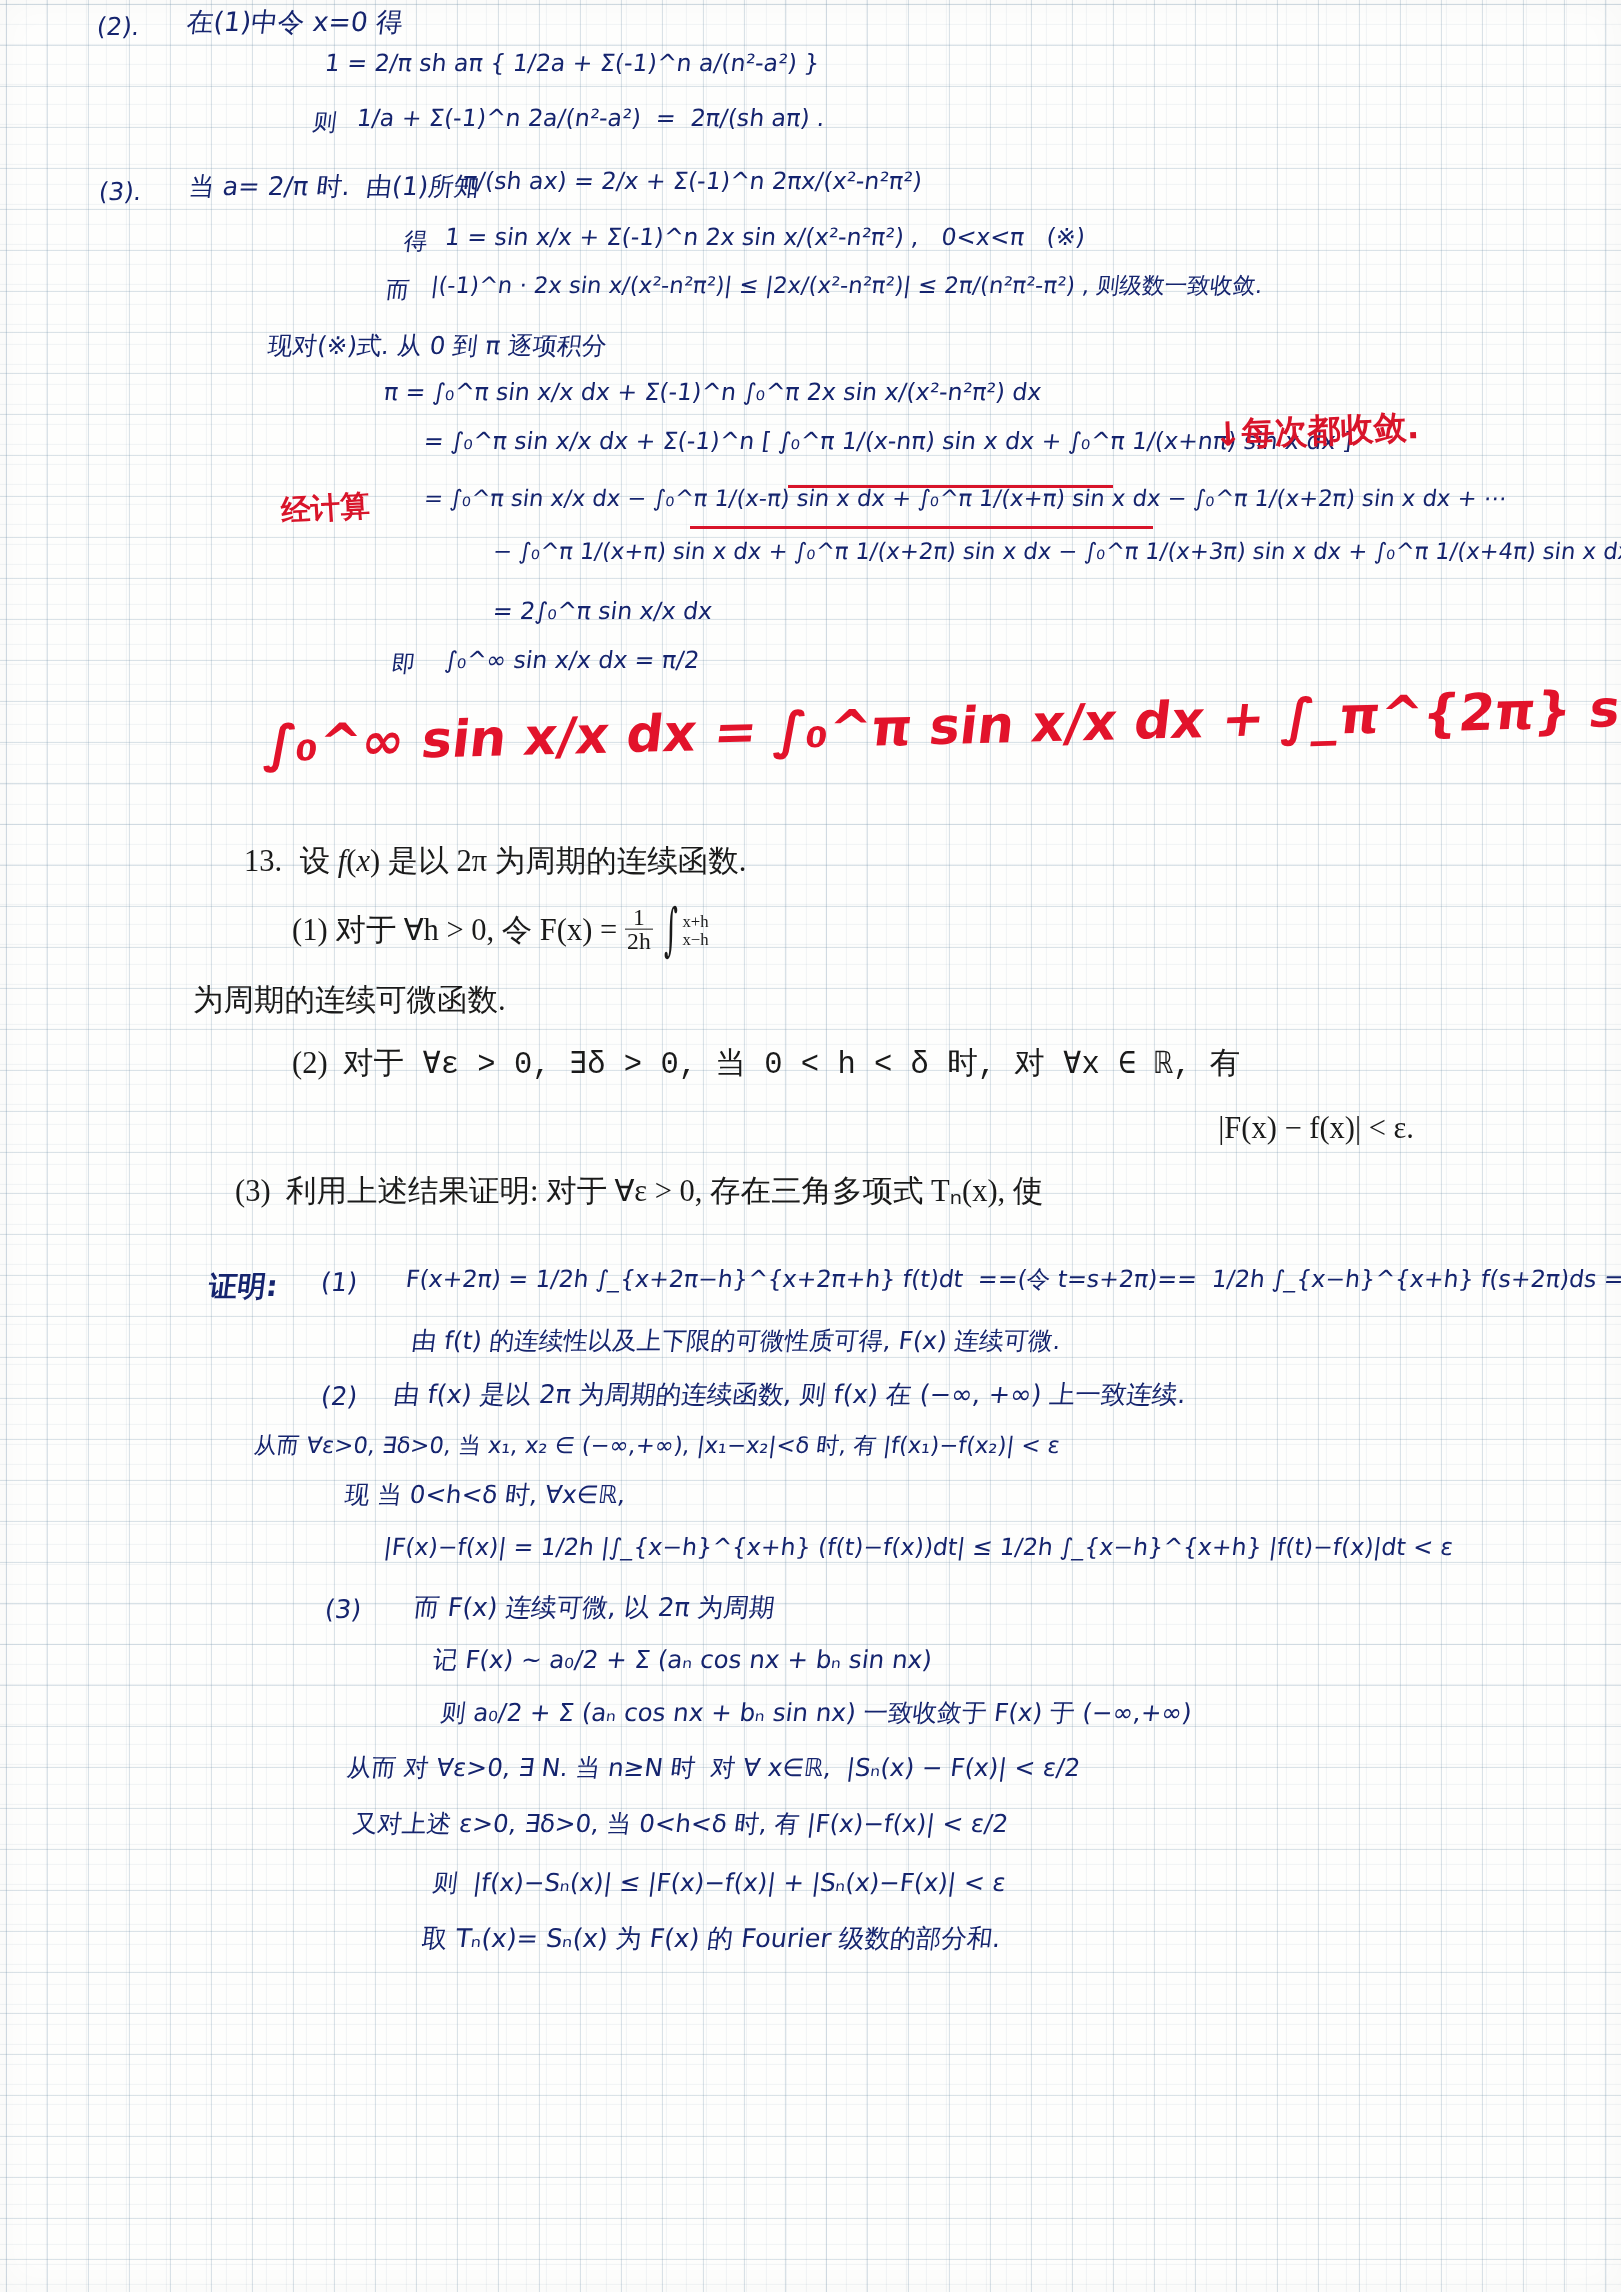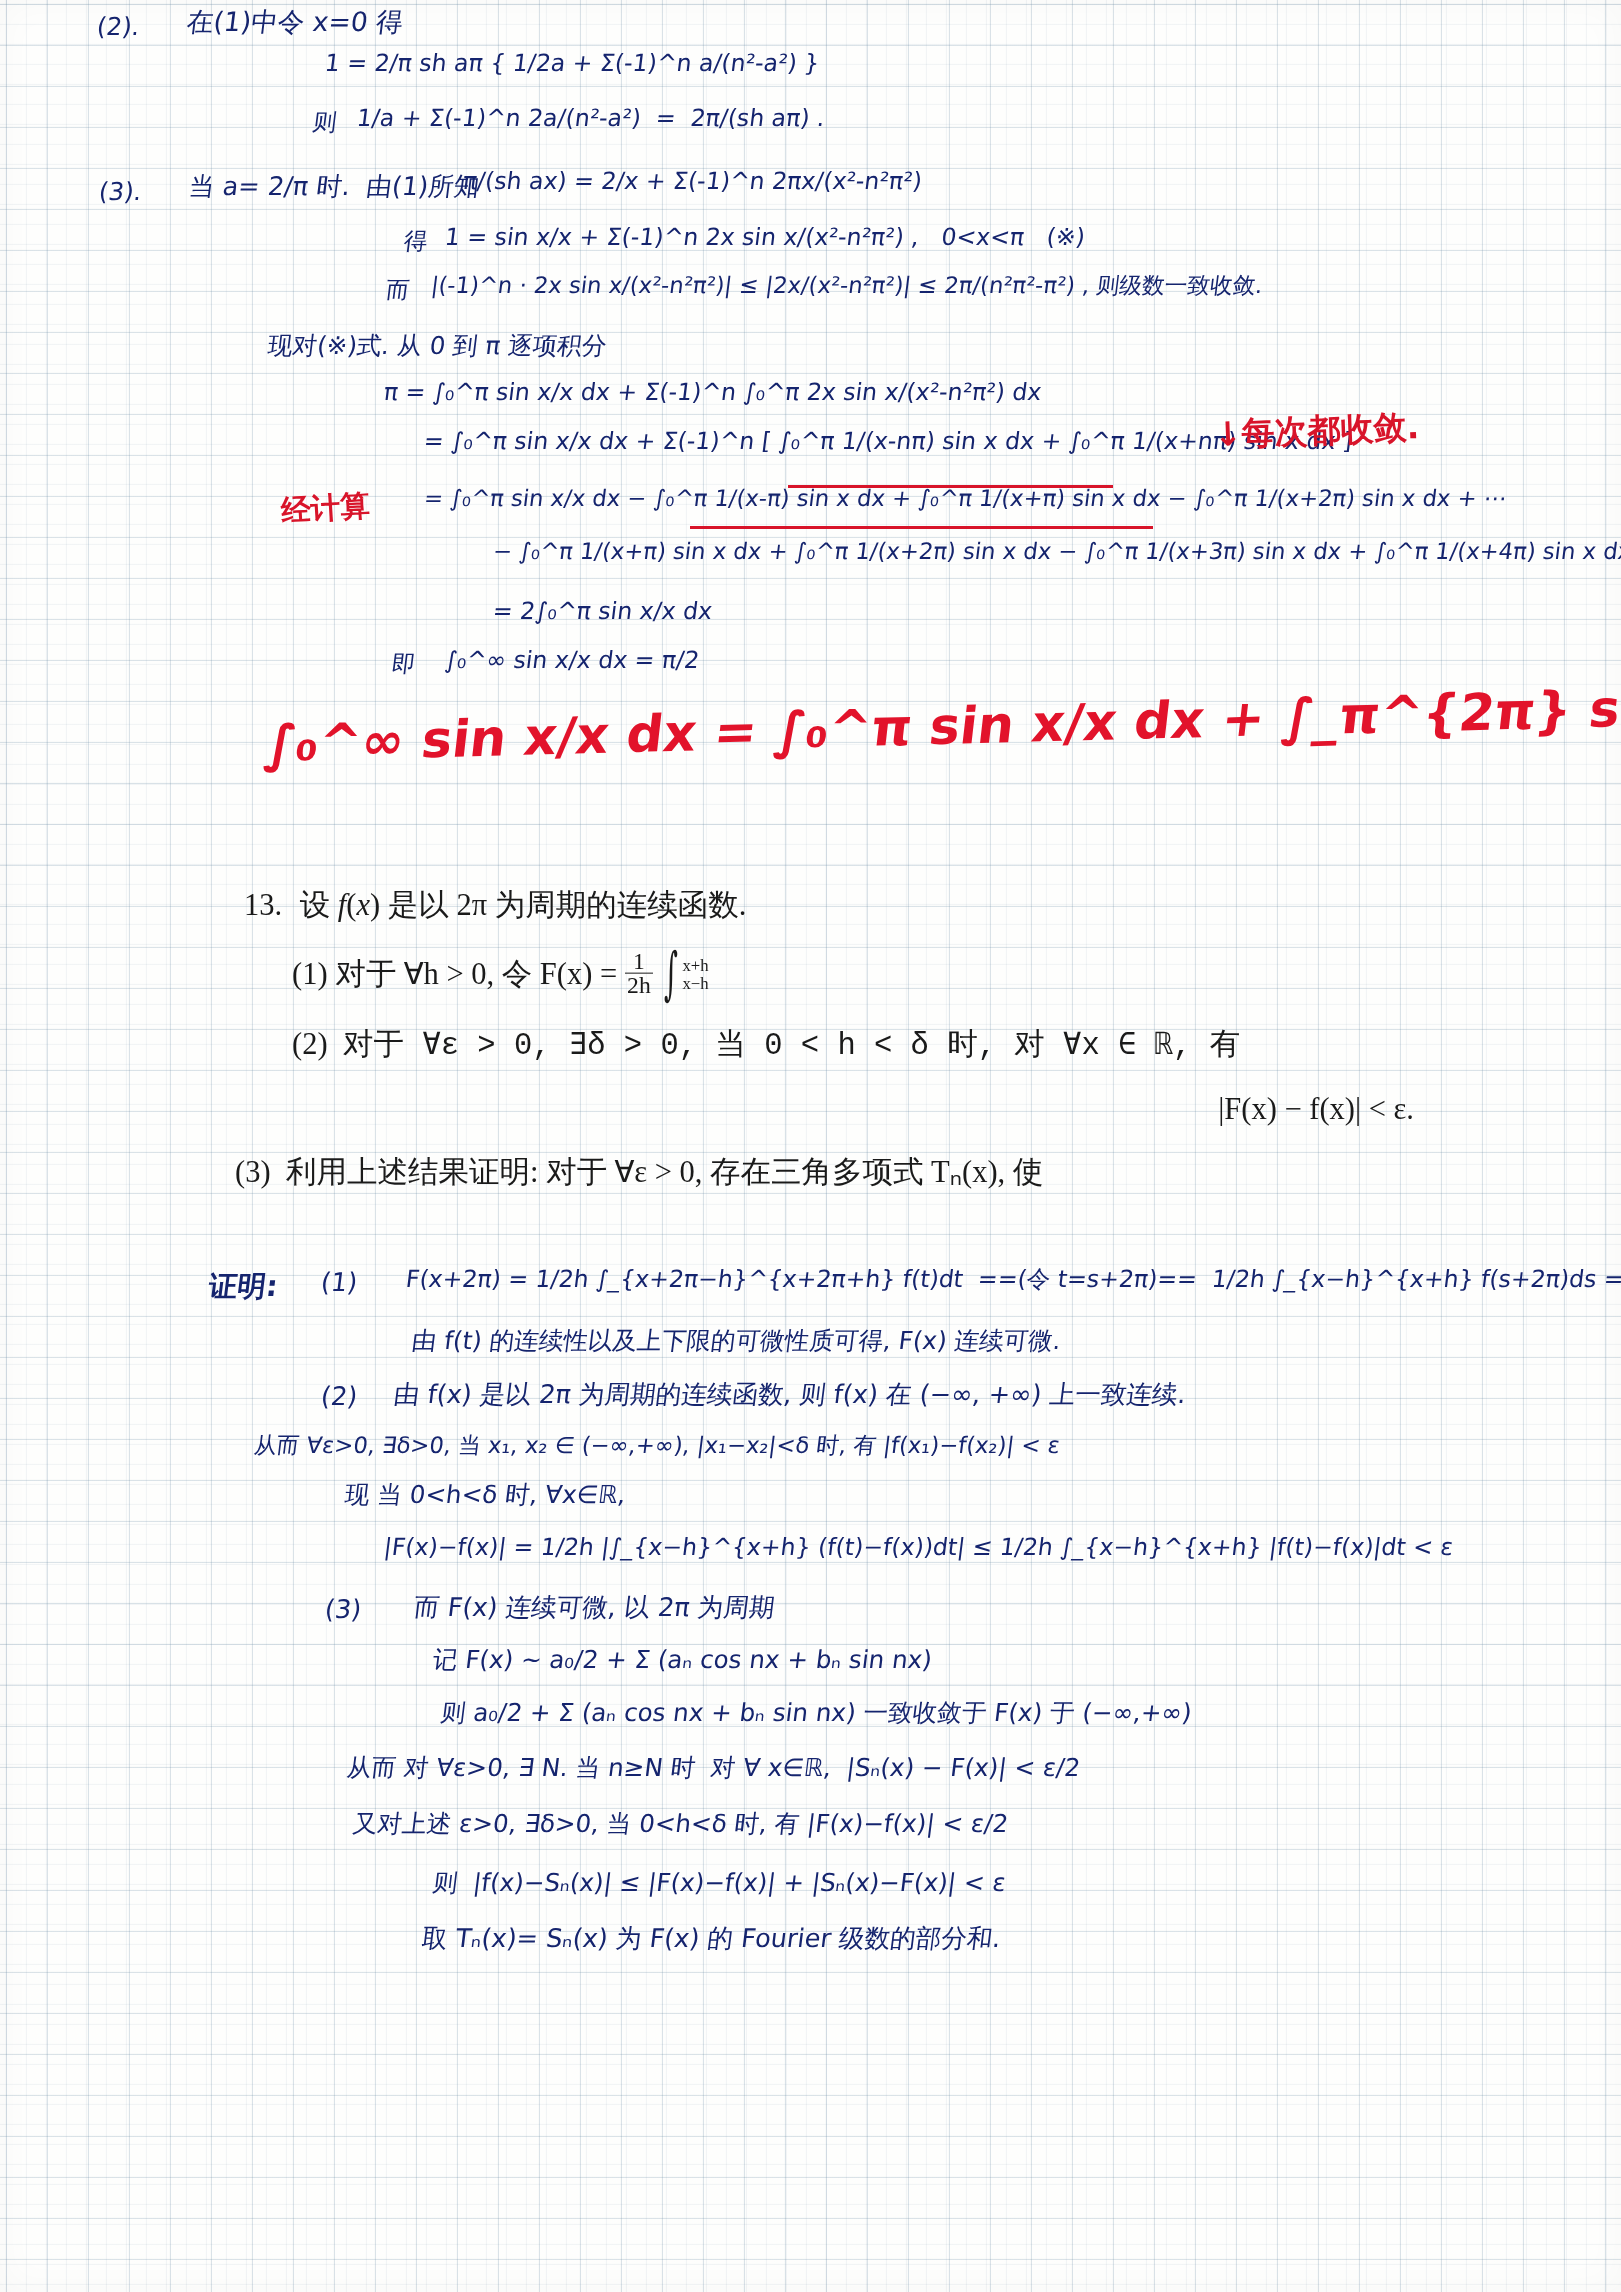--- a/index.html
+++ b/index.html
@@ -136,21 +136,21 @@
   <div class="hw blue skew" style="left:392px; top:652px; font-size:23.6px;">即</div>
   <div class="hw blue skew" style="left:445px; top:648px; font-size:23.6px;">∫₀^∞ sin x/x dx = π/2</div>
 
   <div class="underline-red" style="left:788px; top:485px; width:325px; border-bottom-width:3px;"></div>
   <div class="underline-red" style="left:690px; top:526px; width:463px; border-bottom-width:3px;"></div>
 
   <div class="hw red rot" style="left:1214px; top:414px; font-size:33px; font-weight:bold;">↓每次都收敛.</div>
 
   <div class="hw redbig" style="left:268px; top:695px; font-size:51px; font-weight:bold; transform:skewX(-8deg) rotate(-1.5deg);">∫₀^∞ sin x/x dx = ∫₀^π sin x/x dx + ∫_π^{2π} sin x/x dx + ⋯</div>
 
-  <div class="printed" style="left:193px; top:881px; width:1221px; font-size:30.5px; line-height:1.62;">
+  <div class="printed" style="left:193px; top:837px; width:1221px; font-size:30.5px; line-height:1.62;">
     <div class="pline" style="margin-left:51px;">
       <span>13.</span>
       <span style="margin-left:9.9px;">设</span>
       <span class="mathi">f</span>(<span class="mathi">x</span>)
       <span>是以 2π 为周期的连续函数.</span>
     </div>
 
     <div class="pline" style="margin-left:99px; display:flex; align-items:center; flex-wrap:wrap;">
       <span>(1)</span>
       <span style="margin-left:7.9px;">对于 ∀h &gt; 0, 令 F(x) =</span>
@@ -160,20 +160,21 @@
       </span>
       <span style="display:inline-flex; align-items:center; margin-right:3.9px;">
         <span class="intg">∫</span>
         <span style="display:inline-flex; flex-direction:column; font-size:16.7px; line-height:1.1; margin-left:2px;">
           <span>x+h</span>
           <span>x−h</span>
         </span>
       </span>
     </div>
 
+    <div class="pline" style="margin-left:0px;">为周期的连续可微函数.</div>
 
     <div class="pline" style="margin-left:99px;">
       <span>(2)</span>
       <span style="margin-left:7.9px;font-family:Liberation Mono, monospace;">对于 ∀ε &gt; 0, ∃δ &gt; 0, 当 0 &lt; h &lt; δ 时, 对 ∀x ∈ ℝ, 有</span>
     </div>
 
     <div class="pline" style="text-align:right;">|F(x) − f(x)| &lt; ε.</div>
 
     <div class="pline" style="margin-left:42px;">
       <span>(3)</span>

